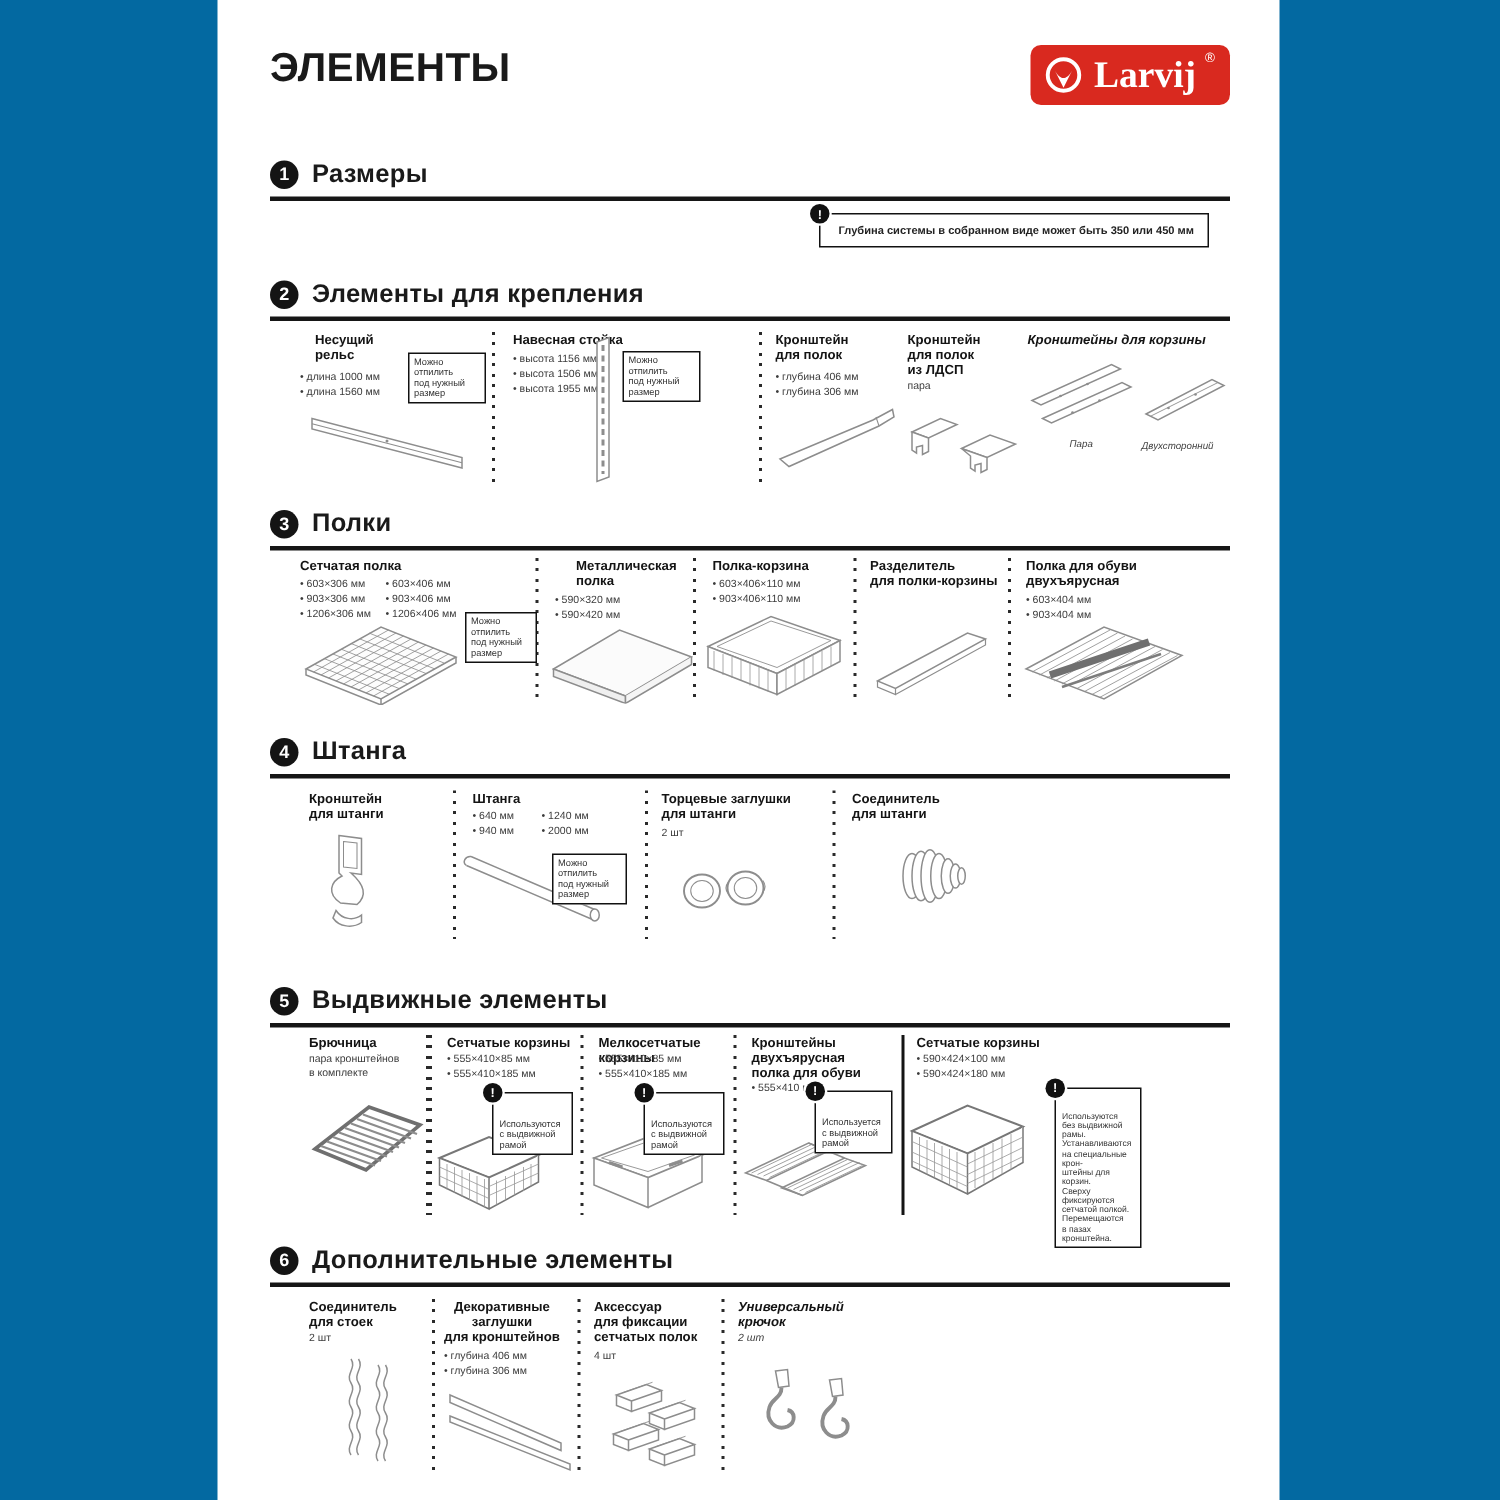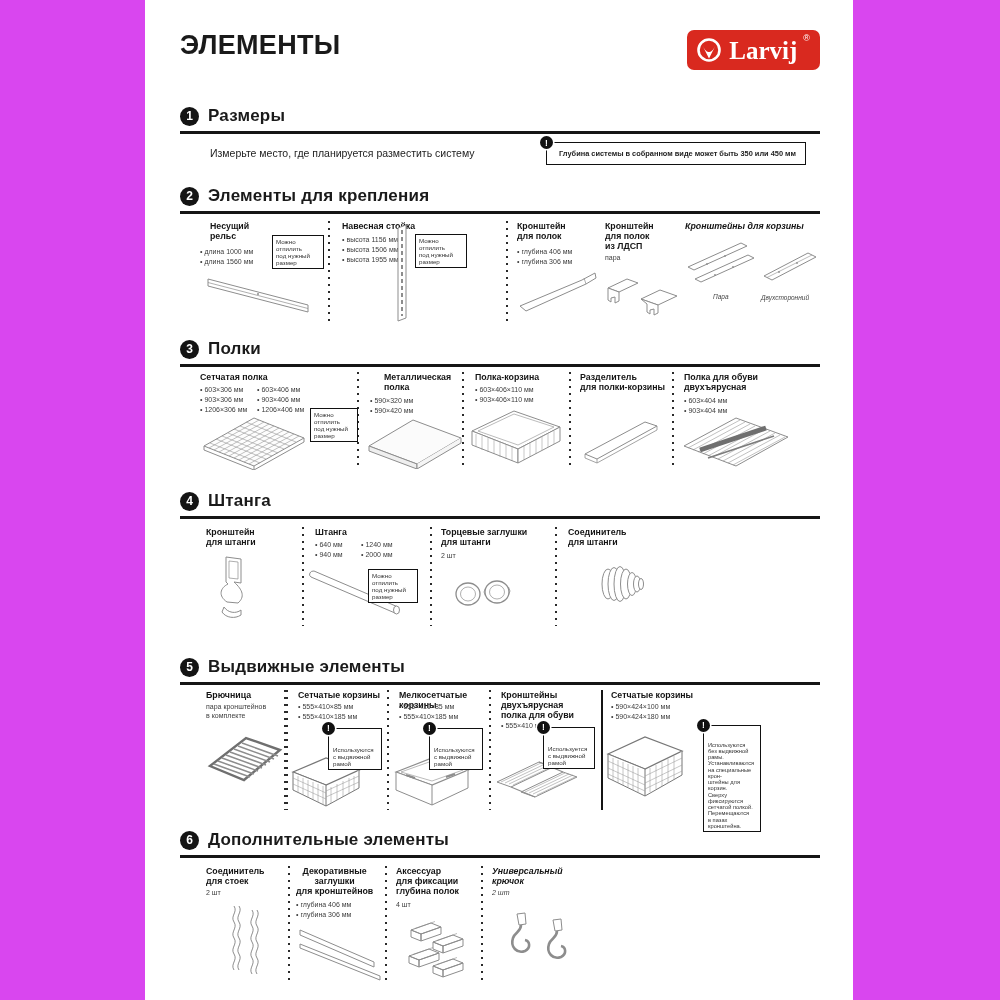--- a/index.html
+++ b/index.html
@@ -1,17 +1,17 @@
 <!DOCTYPE html>
 <html><head>
 <meta charset="utf-8">
 <style>
   html,body{margin:0;padding:0;background:#000;}
   *{box-sizing:border-box;}
-  .canvas{position:relative;width:1000px;height:1000px;background:#d946ef;overflow:hidden;
+  .canvas{position:relative;width:1000px;height:1000px;background:#0369a1;overflow:hidden;
           font-family:"Liberation Sans",sans-serif;color:#1a1a1a;}
   .page{position:absolute;left:145px;top:0;width:708px;height:1000px;background:#fff;
         padding:0 33px 0 35px;}
   
   .header{display:flex;justify-content:space-between;align-items:flex-start;padding-top:30px;height:72px;}
   .page-title{margin:0;font-size:27px;font-weight:bold;letter-spacing:.3px;}
   .logo{height:40px;border-radius:7px;display:flex;align-items:center;gap:6px;padding:0 10px 0 8px;position:relative;}
   .logo-text{color:#fff;font-family:"Liberation Serif",serif;font-weight:bold;font-size:25px;line-height:1;}
   .logo-reg{color:#fff;font-size:9px;align-self:flex-start;margin-top:3px;}
   
@@ -76,21 +76,20 @@
     </div>
   </div>
 
   <div class="s1">
     <div class="sec-head">
       <span class="sec-num">1</span>
       <h2 class="sec-title">Размеры</h2>
     </div>
     <div class="sec-rule"></div>
     <div class="s1-row">
-      <span class="lead">Измерьте место, где планируется разместить систему</span>
       <div class="s1-note">
         <span class="bang">!</span>
         <span>Глубина системы в собранном виде может быть 350 или 450 мм</span>
       </div>
     </div>
   </div>
 
   <div class="sec2">
     <div class="sec-head">
       <span class="sec-num">2</span>
@@ -536,21 +535,21 @@
             <path d="M4 8 L78 40 L78 45 L4 13 Z"></path>
             <path d="M4 22 L84 54 L84 58 L4 26 Z"></path>
           </svg>
         </span>
       </div>
       <div class="dotline"></div>
 
       <div class="col" style="width:94px;">
         <h3 class="ttl abs" style="left:9px;top:0;">Аксессуар
 для фиксации
-глубина полок</h3>
+сетчатых полок</h3>
         <span class="sub abs" style="left:9px;top:34px;">4 шт</span>
         <span class="abs" style="left:16px;top:52px;">
           <svg width="66" height="62" viewBox="0 0 66 62" fill="#fff" stroke="#8d8d8d">
             <path d="M8 12 L28 5 L38 9 L18 16 Z M8 12 L18 16 L18 23 L8 19 Z M18 16 L38 9 L38 16 L18 23 Z"></path>
             <path d="M30 24 L50 17 L60 21 L40 28 Z M30 24 L40 28 L40 35 L30 31 Z M40 28 L60 21 L60 28 L40 35 Z"></path>
             <path d="M6 38 L26 31 L36 35 L16 42 Z M6 38 L16 42 L16 49 L6 45 Z M16 42 L36 35 L36 42 L16 49 Z"></path>
             <path d="M30 48 L50 41 L60 45 L40 52 Z M30 48 L40 52 L40 59 L30 55 Z M40 52 L60 45 L60 52 L40 59 Z"></path>
             <path d="M12 10.5 L32 3.5 M34 22.5 L54 15.5 M10 36.5 L30 29.5 M34 46.5 L54 39.5" stroke-width=".6"></path>
           </svg>
         </span>

